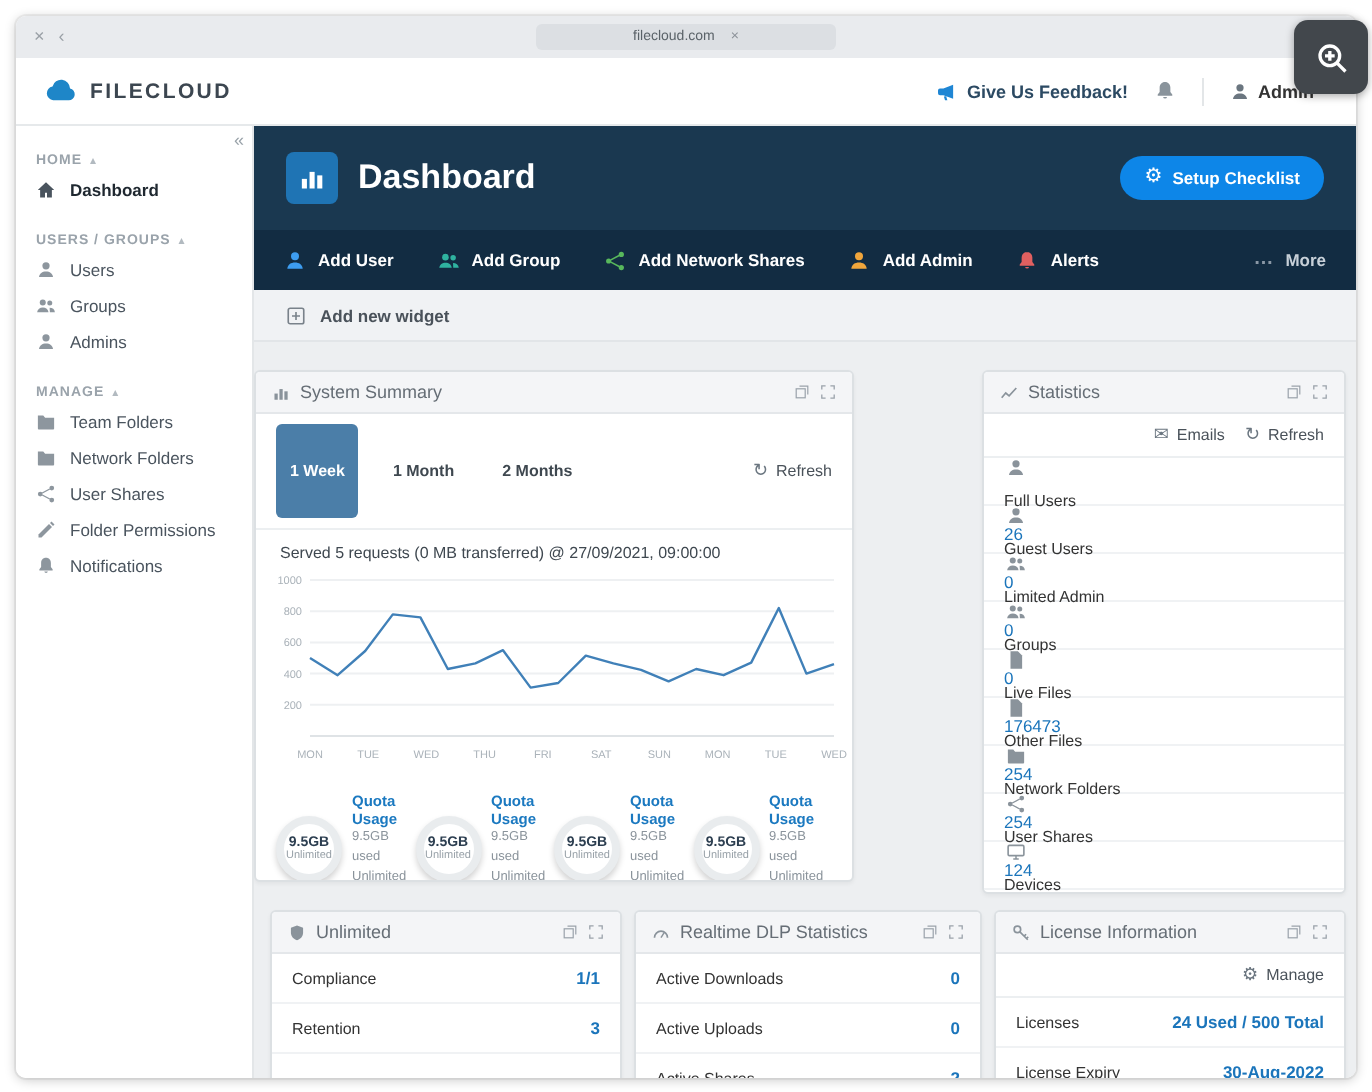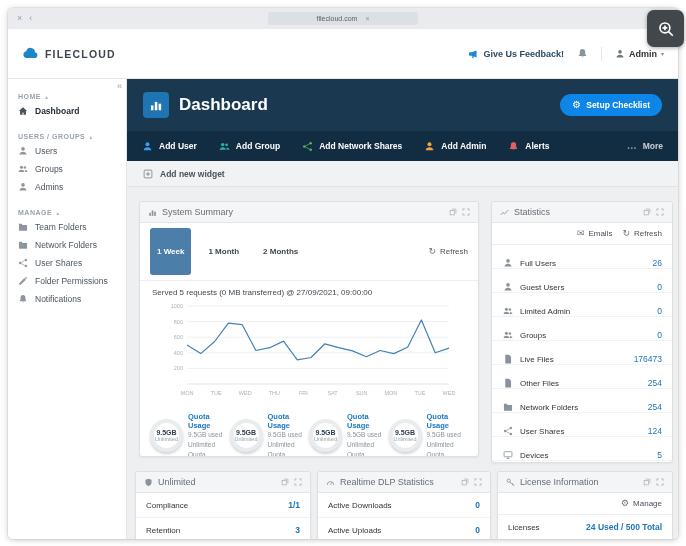--- a/index.html
+++ b/index.html
@@ -13,21 +13,21 @@
 
   
   .chrome { height:21px; background:#e9ebee; display:flex; align-items:center; padding:0 9px; gap:7px; position:relative; flex:none; }
   .chrome-ic { font-size:9px; color:#9aa0a6; line-height:1; cursor:pointer; }
   .addr { position:absolute; left:50%; top:4px; transform:translateX(-50%); height:13px; min-width:150px;
     background:#dcdfe3; border-radius:3px; display:flex; align-items:center; justify-content:center; gap:8px;
     font-size:7px; color:#5a6268; padding:0 8px; }
   .addr-x { font-size:7px; color:#8a9097; cursor:pointer; }
 
   
-  .appbar { height:50px; background:#fff; border-bottom:1px solid #e6e9eb; display:flex; align-items:center; padding:0 14px; flex:none; }
+  .appbar { height:34px; background:#fff; border-bottom:1px solid #e6e9eb; display:flex; align-items:center; padding:0 14px; flex:none; }
   .logo { display:flex; align-items:center; gap:6px; cursor:pointer; }
   .logo-mark { color:#1e86c8; font-size:17px; display:inline-flex; }
   .logo-text { font-size:10.5px; font-weight:bold; color:#3c4650; letter-spacing:1.2px; }
   .appbar-right { margin-left:auto; display:flex; align-items:center; gap:13px; }
   .feedback { display:flex; align-items:center; gap:5px; font-size:9px; font-weight:bold; color:#2c4a63; cursor:pointer; }
   .feedback .ic { color:#1f86d4; font-size:10px; }
   .bell-top { color:#8a949c; font-size:11px; cursor:pointer; }
   .vdiv { width:1px; height:14px; background:#e3e6e8; }
   .admin { display:flex; align-items:center; gap:4px; font-size:9px; font-weight:bold; color:#333; cursor:pointer; }
   .admin .ic { color:#6b7680; font-size:10px; }
@@ -71,21 +71,21 @@
   .aw-label { font-size:8.5px; color:#4a525a; font-weight:bold; }
 
   
   .content { flex:1; position:relative; overflow:hidden; }
   .widget { position:absolute; background:#fff; border:1px solid #dce0e3; border-radius:3px; overflow:hidden; box-shadow:0 1px 2px rgba(0,0,0,.05); }
   .w-head { height:21px; background:#f4f5f7; border-bottom:1px solid #e4e7ea; display:flex; align-items:center; gap:5px; padding:0 8px; }
   .w-head .w-ic { color:#8a939b; font-size:9px; }
   .w-title { flex:1; font-size:9px; color:#666e76; white-space:nowrap; }
   .w-ctl { color:#9aa2aa; font-size:8px; cursor:pointer; }
 
-  .widget.sys { left:12px; top:14px; width:340px; height:256px; }
+  .widget.sys { left:0; top:14px; width:300px; height:256px; }
   .widget.stats { left:364px; top:14px; width:182px; height:262px; }
   .widget.gov { left:8px; top:284px; width:176px; height:200px; }
   .widget.dlp { left:190px; top:284px; width:174px; height:200px; }
   .widget.lic { left:370px; top:284px; width:176px; height:200px; }
 
   .sys-toolbar { display:flex; align-items:center; padding:5px 10px; border-bottom:1px solid #eceff1; }
   .tabs { display:flex; align-items:center; gap:10px; }
   .tab { font-size:8px; font-weight:bold; color:#3f4850; padding:19px 7px; border-radius:3px; cursor:pointer; }
   .tab.active { background:#4b7ea8; color:#fff; }
   .refresh-btn { margin-left:auto; display:flex; align-items:center; gap:4px; font-size:8px; color:#4a525a; cursor:pointer; }
@@ -98,21 +98,21 @@
   .gring { width:33px; height:33px; border-radius:50%; border:4px solid #e9ecee; background:#fff;
     box-shadow:0 2px 3px rgba(0,0,0,.18); display:flex; flex-direction:column; align-items:center; justify-content:center; flex:none; }
   .gval { font-size:7px; font-weight:bold; color:#2c3e50; }
   .gsub { font-size:5.5px; color:#98a1a8; }
   .gtitle { font-size:7.5px; font-weight:bold; color:#1b79c0; }
   .gline { font-size:6.5px; color:#8a939b; line-height:1.5; }
 
   .stats-actions { display:flex; justify-content:flex-end; gap:10px; padding:6px 10px; border-bottom:1px solid #eceff1; }
   .mini-btn { display:flex; align-items:center; gap:4px; font-size:8px; color:#4a525a; cursor:pointer; }
   .mini-btn .ic { font-size:9px; color:#6b7680; }
-  .stat-row { display:flex; align-items:flex-end; gap:7px; padding:0 10px; height:24px; border-bottom:1px solid #f0f2f4; }
+  .stat-row { display:flex; align-items:flex-start; gap:7px; padding:0 10px; height:24px; border-bottom:1px solid #f0f2f4;flex-direction:column; }
   .stat-row .ic { color:#8a939b; font-size:10px; width:11px; flex:none; }
   .stat-label { flex:1; font-size:8px; color:#333; white-space:nowrap; }
   .stat-value { font-size:8.5px; font-weight:normal; color:#1b75bb; }
 
   .manage-row { display:flex; justify-content:flex-end; padding:6px 10px; border-bottom:1px solid #eceff1; }
   .kv-row { display:flex; justify-content:space-between; align-items:center; padding:7px 10px; border-bottom:1px solid #f0f2f4; }
   .kv-label { font-size:8px; color:#333; }
   .kv-value { font-size:8.5px; font-weight:bold; color:#1b75bb; white-space:nowrap; }
 
   .ic { display:inline-flex; align-items:center; justify-content:center; line-height:1; }

